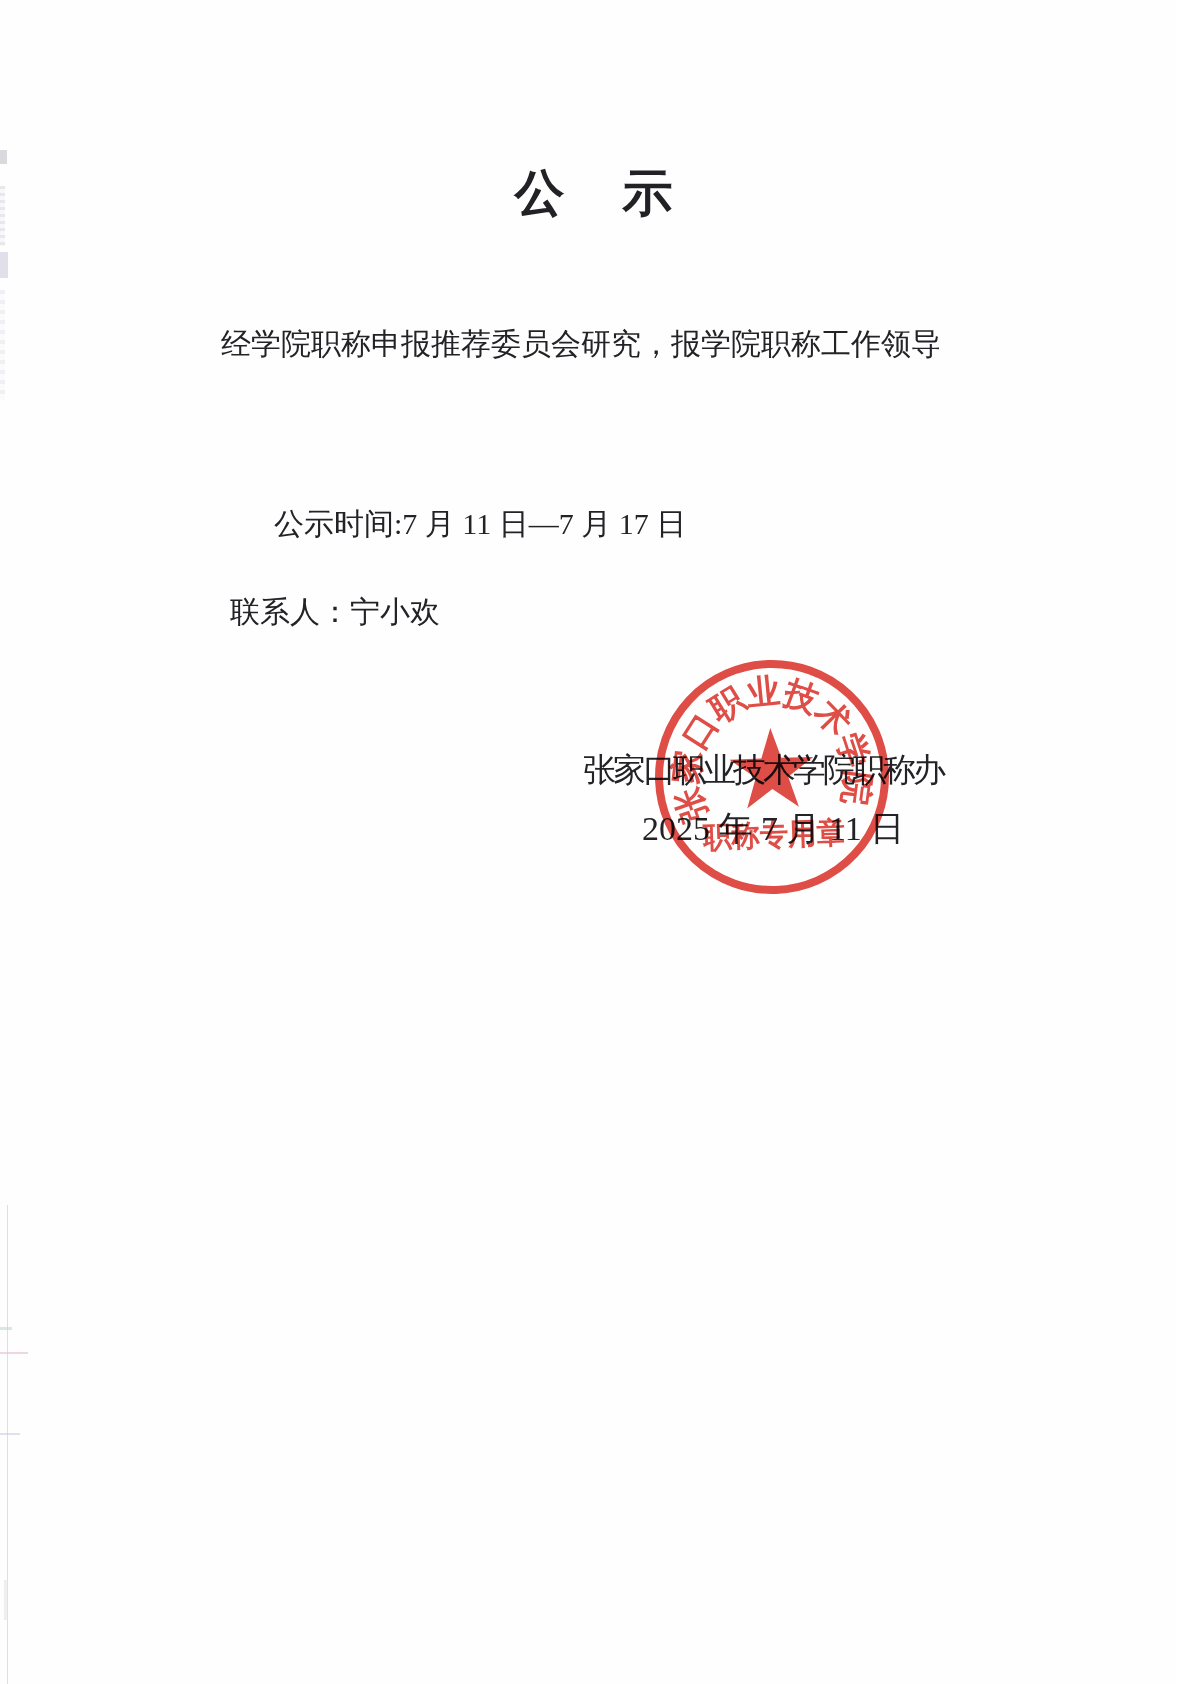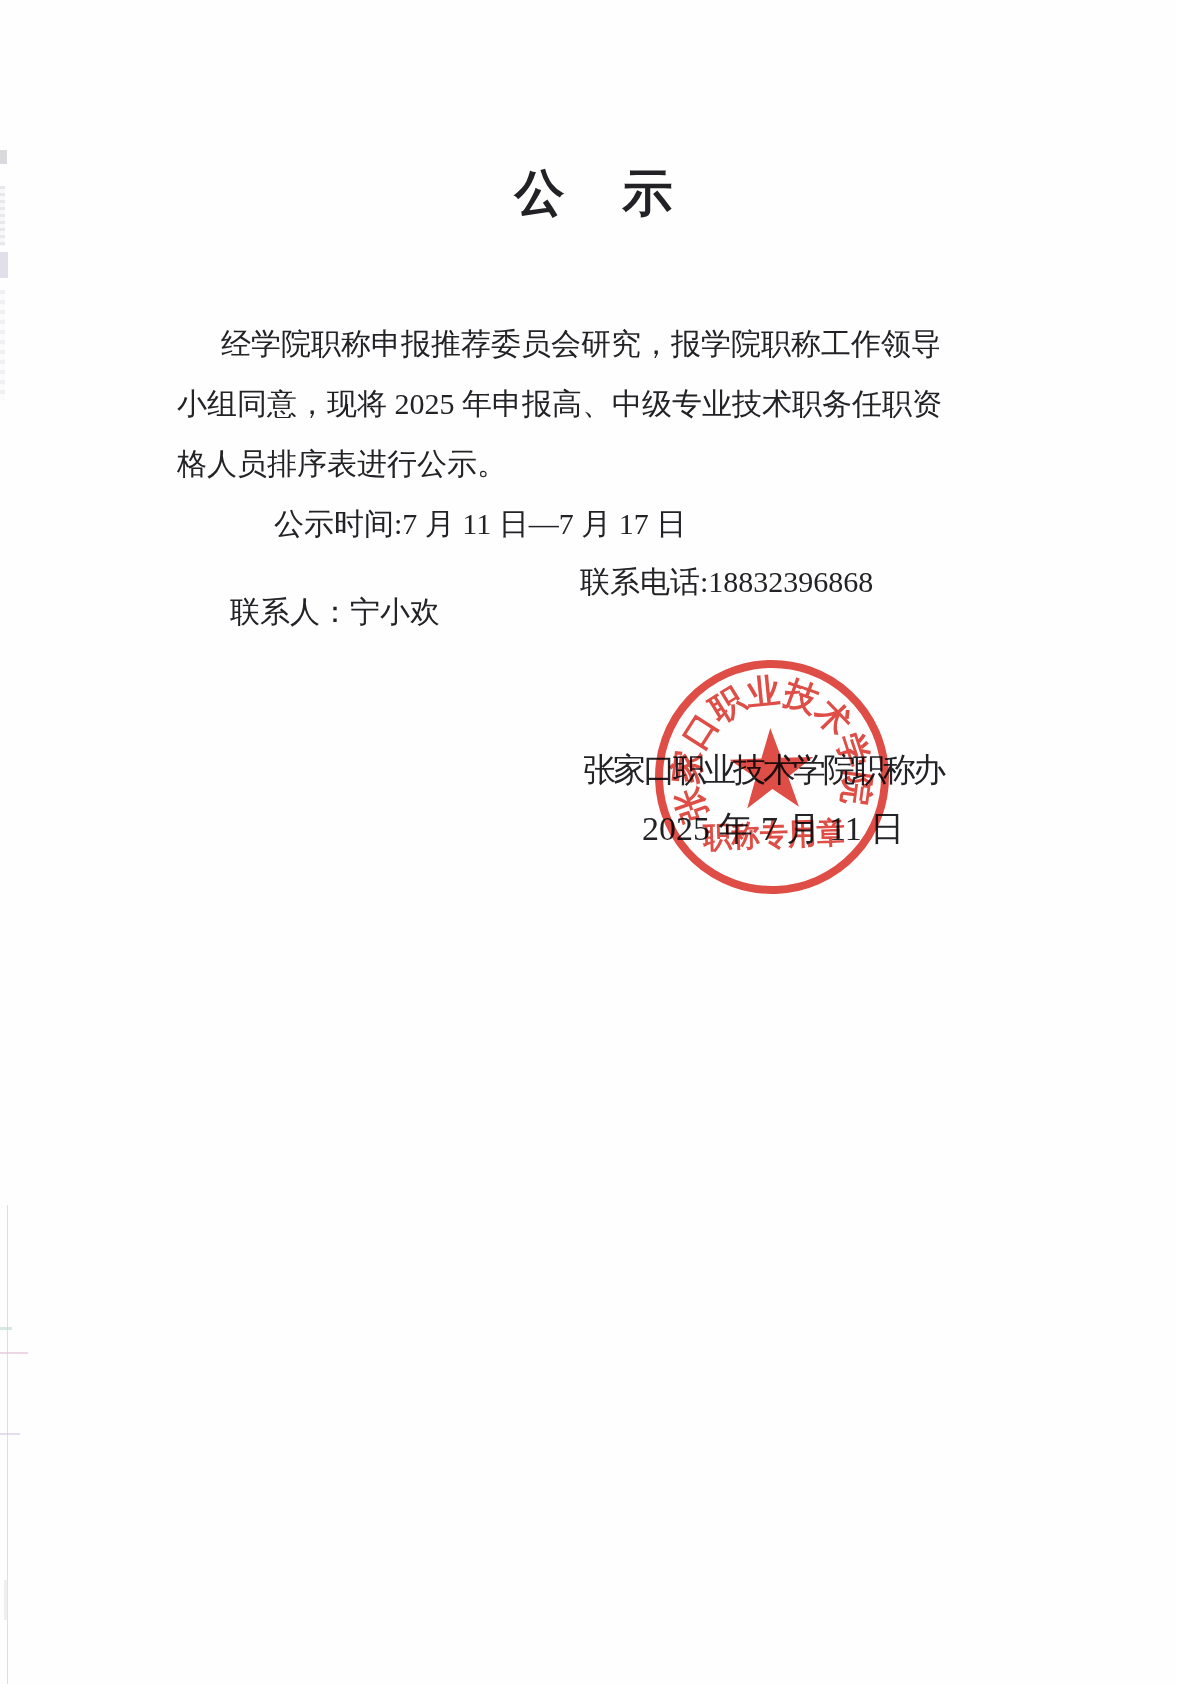--- a/index.html
+++ b/index.html
@@ -75,25 +75,22 @@
   .a9 { left: 4px; top: 1580px; width: 4px; height: 40px; background: #e4e4ea; opacity: .6; }
 </style>
 </head>
 <body>
 
 <div class="page">
 
   <div class="doc-title">公　示</div>
 
   <div class="body-line l1">经学院职称申报推荐委员会研究，报学院职称工作领导</div>
-  <div class="body-line l2">小组同意，现将 2025 年申报高、中级专业技术职务任职资</div>
-  <div class="body-line l3">格人员排序表进行公示。</div>
   <div class="body-line l4">公示时间:7 月 11 日—7 月 17 日</div>
   <div class="body-line l5a">联系人：宁小欢</div>
-  <div class="body-line l5b">联系电话:18832396868</div>
 
   <div class="sig-org">张家口职业技术学院职称办</div>
   <div class="sig-date">2025 年 7 月 11 日</div>
 
   <svg class="seal" viewBox="-120 -120 240 240" xmlns="http://www.w3.org/2000/svg">
     <circle cx="0" cy="0" r="113" fill="none" stroke-width="8" stroke="#dd4038"></circle>
     <defs>
       <path id="sealArc" d="M -64.1 37 A 74 74 0 1 1 64.1 37" fill="none"></path>
     </defs>
     <text font-size="34" fill="#dd4038">

